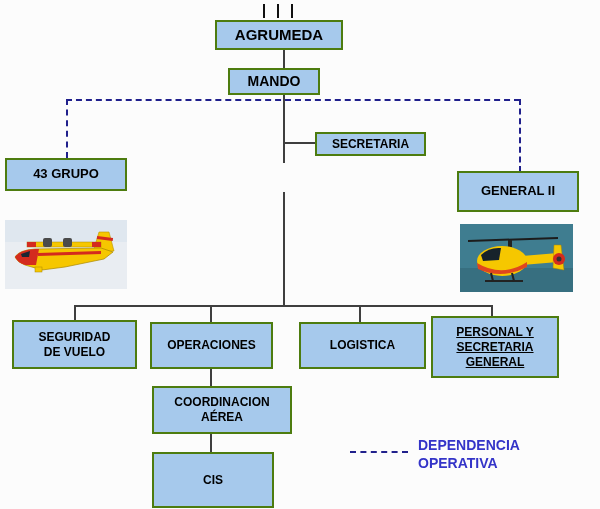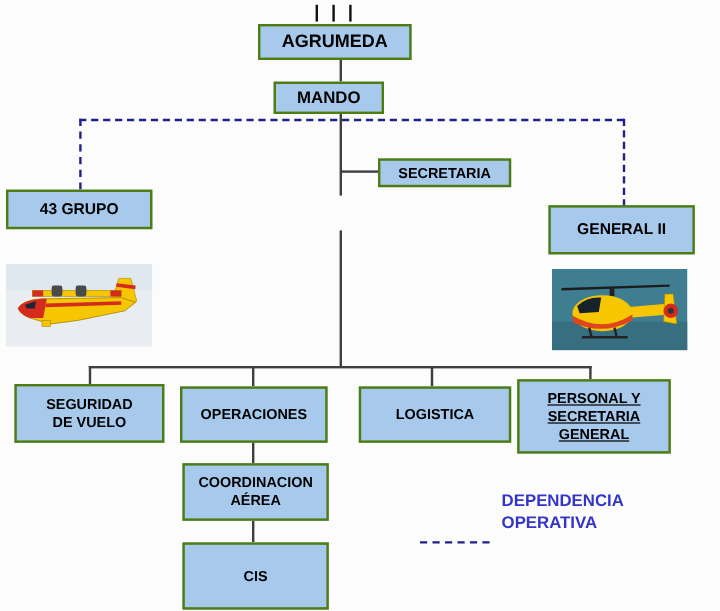--- a/index.html
+++ b/index.html
@@ -71,21 +71,21 @@
 DE VUELO</div>
 
   <div class="box" style="left:150px; top:322px; width:123px; height:47px; font-size:12px;">OPERACIONES</div>
 
   <div class="box" style="left:299px; top:322px; width:127px; height:47px; font-size:12px;">LOGISTICA</div>
 
   <div class="box" style="left:431px; top:316px; width:128px; height:62px; font-size:12px;text-decoration:underline;">PERSONAL Y
 SECRETARIA
 GENERAL</div>
 
-  <div class="box" style="left:152px; top:386px; width:122px; height:48px; font-size:12px;">COORDINACION
+  <div class="box" style="left:152px; top:386px; width:140px; height:48px; font-size:12px;">COORDINACION
 AÉREA</div>
 
   <div class="box" style="left:152px; top:452px; width:122px; height:56px; font-size:12px;">CIS</div>
 
   <div class="img-frame" style="left:5px; top:220px; width:122px; height:69px;">
     <svg viewBox="0 0 122 69" xmlns="http://www.w3.org/2000/svg" aria-hidden="true">
       <rect width="122" height="69" fill="#e9edf2"></rect>
       <rect width="122" height="22" fill="#dfe7ef"></rect>
 
       <path d="M94 12 L104 12 L109 31 L88 32 Z" fill="#f6c700" stroke="#b89400" stroke-width="0.6"></path>
@@ -129,15 +129,15 @@
 
       <path d="M21 31 Q29 23 41 24 L39 36 L23 37 Z" fill="#17232b"></path>
 
       <line x1="25" y1="57" x2="63" y2="57" stroke="#222" stroke-width="2"></line>
       <line x1="31" y1="49" x2="33" y2="57" stroke="#222" stroke-width="2"></line>
       <line x1="52" y1="49" x2="54" y2="57" stroke="#222" stroke-width="2"></line>
     </svg>
   </div>
 
   <div class="dash-h" style="left:350px; top:451px; width:58px;"></div>
-  <div class="legend-text" style="left:418px; top:408px; width:125px;">DEPENDENCIA OPERATIVA</div>
+  <div class="legend-text" style="left:418px; top:436px; width:125px;">DEPENDENCIA OPERATIVA</div>
 
 </div>
 
 </body></html>

